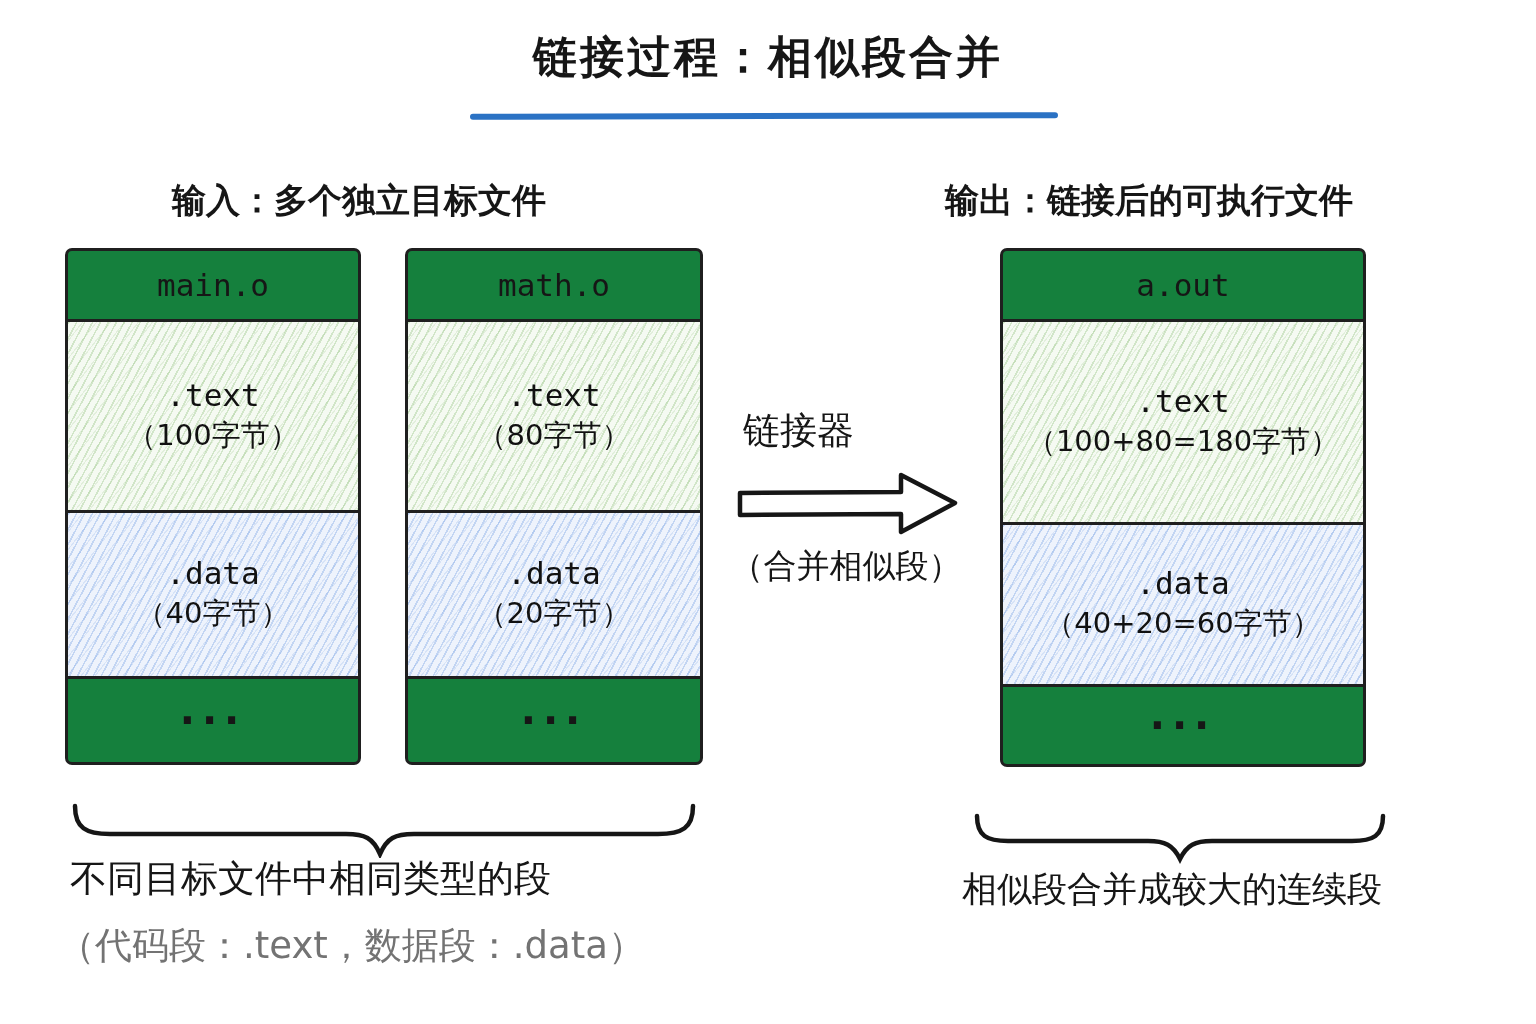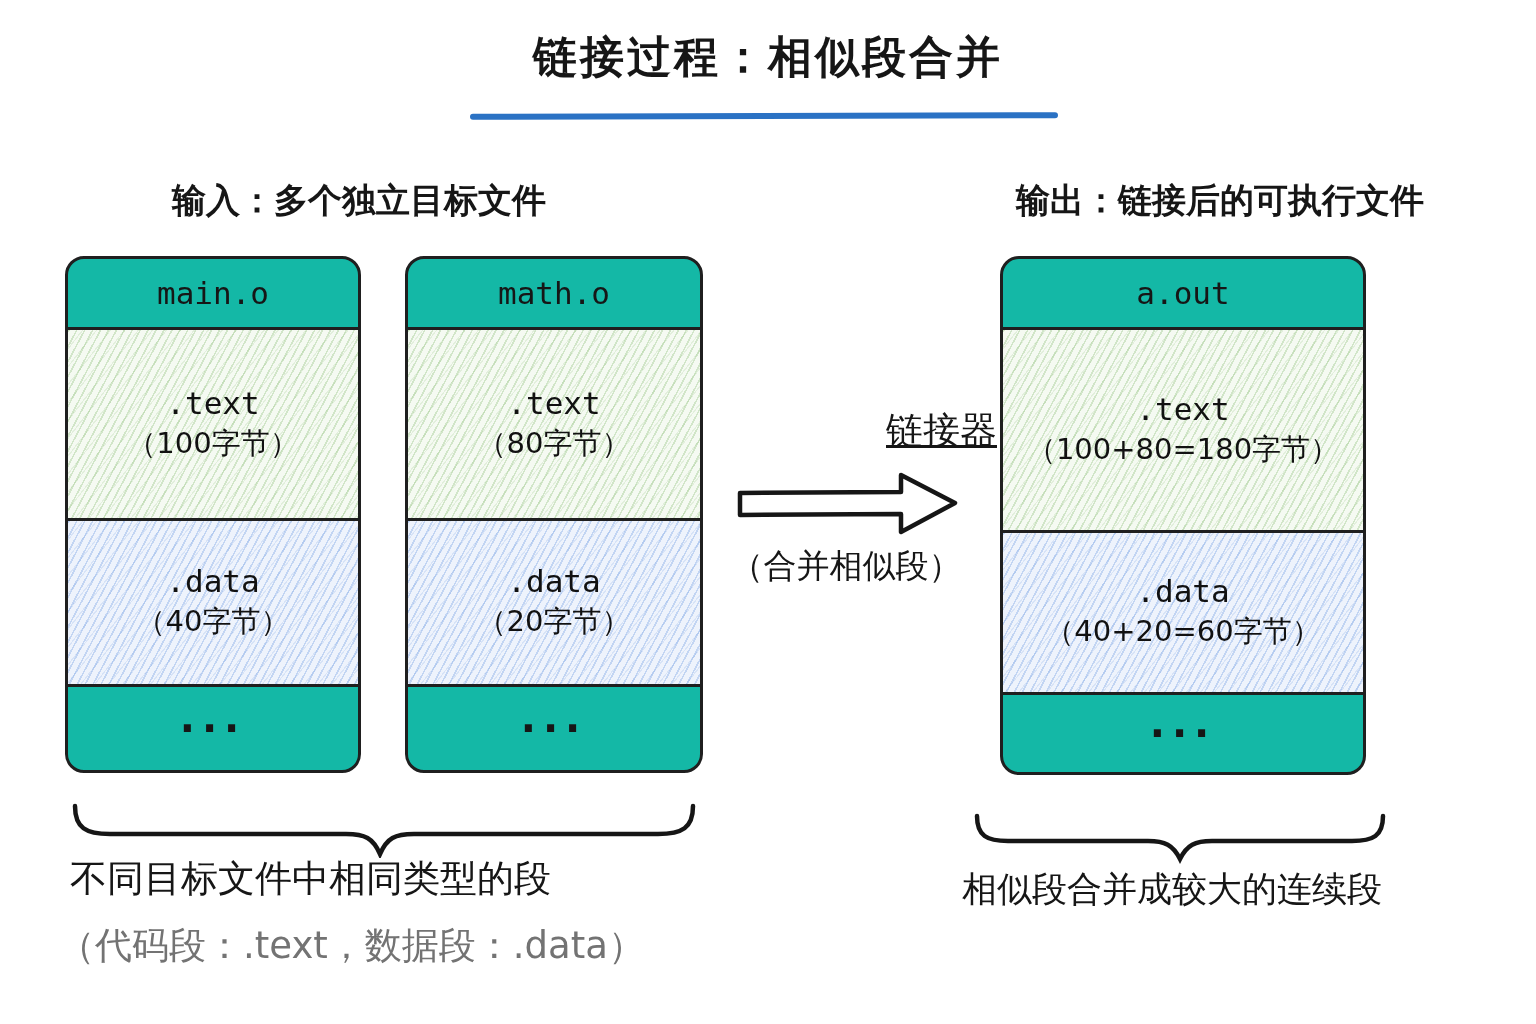--- a/index.html
+++ b/index.html
@@ -12,25 +12,25 @@
     position:absolute;left:50%;top:28px;transform:translateX(-50%);
     font-size:44px;font-weight:600;letter-spacing:3px;white-space:nowrap;
   }
   .title-underline{
     position:absolute;left:470px;top:113px;width:588px;height:6px;
     background:#2b72c4;border-radius:3px;transform:rotate(-0.15deg);
   }
   
   .col-label{position:absolute;font-size:34px;font-weight:700;white-space:nowrap;}
   #input-label{left:172px;top:178px;}
-  #output-label{left:1016px;top:178px;}
+  #output-label{left:945px;top:178px;}
   
   .file-box{
-    position:absolute;top:256px;box-sizing:border-box;background:#14b8a6;
-    border:3.5px solid #1f1f1f;border-radius:19px;
+    position:absolute;top:248px;box-sizing:border-box;background:#15803d;
+    border:3.5px solid #1f1f1f;border-radius:7px;
     display:flex;flex-direction:column;
   }
   #box-main{left:65px;width:296px;height:517px;}
   #box-math{left:398px;width:298px;height:517px;margin-left:7px;}
   #box-aout{left:1000px;width:366px;height:519px;}
   .box-header{
     height:68px;flex:0 0 auto;display:flex;align-items:center;justify-content:center;
     font-family:"DejaVu Sans Mono","Liberation Mono",monospace;
     font-size:31px;font-weight:500;border-bottom:3.5px solid #1f1f1f;
   }
@@ -60,22 +60,22 @@
   }
   .sec-size{font-size:29px;color:#111;white-space:nowrap;}
   .sec-more{
     flex:1 1 auto;display:flex;align-items:center;justify-content:center;border-bottom:none;
   }
   .more-dots{
     font-size:40px;font-weight:700;letter-spacing:7px;transform:translateY(-11px);
   }
   
   .linker-label{
-    position:absolute;left:775px;top:406px;width:222px;text-align:right;
-    font-size:37px;font-weight:500;white-space:nowrap;text-decoration:underline;
+    position:absolute;left:743px;top:406px;width:222px;text-align:left;
+    font-size:37px;font-weight:500;white-space:nowrap;
   }
   .arrow-svg{position:absolute;left:735px;top:470px;}
   .linker-note{
     position:absolute;left:706px;top:544px;width:280px;text-align:center;
     font-size:33px;white-space:nowrap;
   }
   
   .brace-svg{position:absolute;}
   #brace-left{left:70px;top:800px;}
   #brace-right{left:972px;top:810px;}

